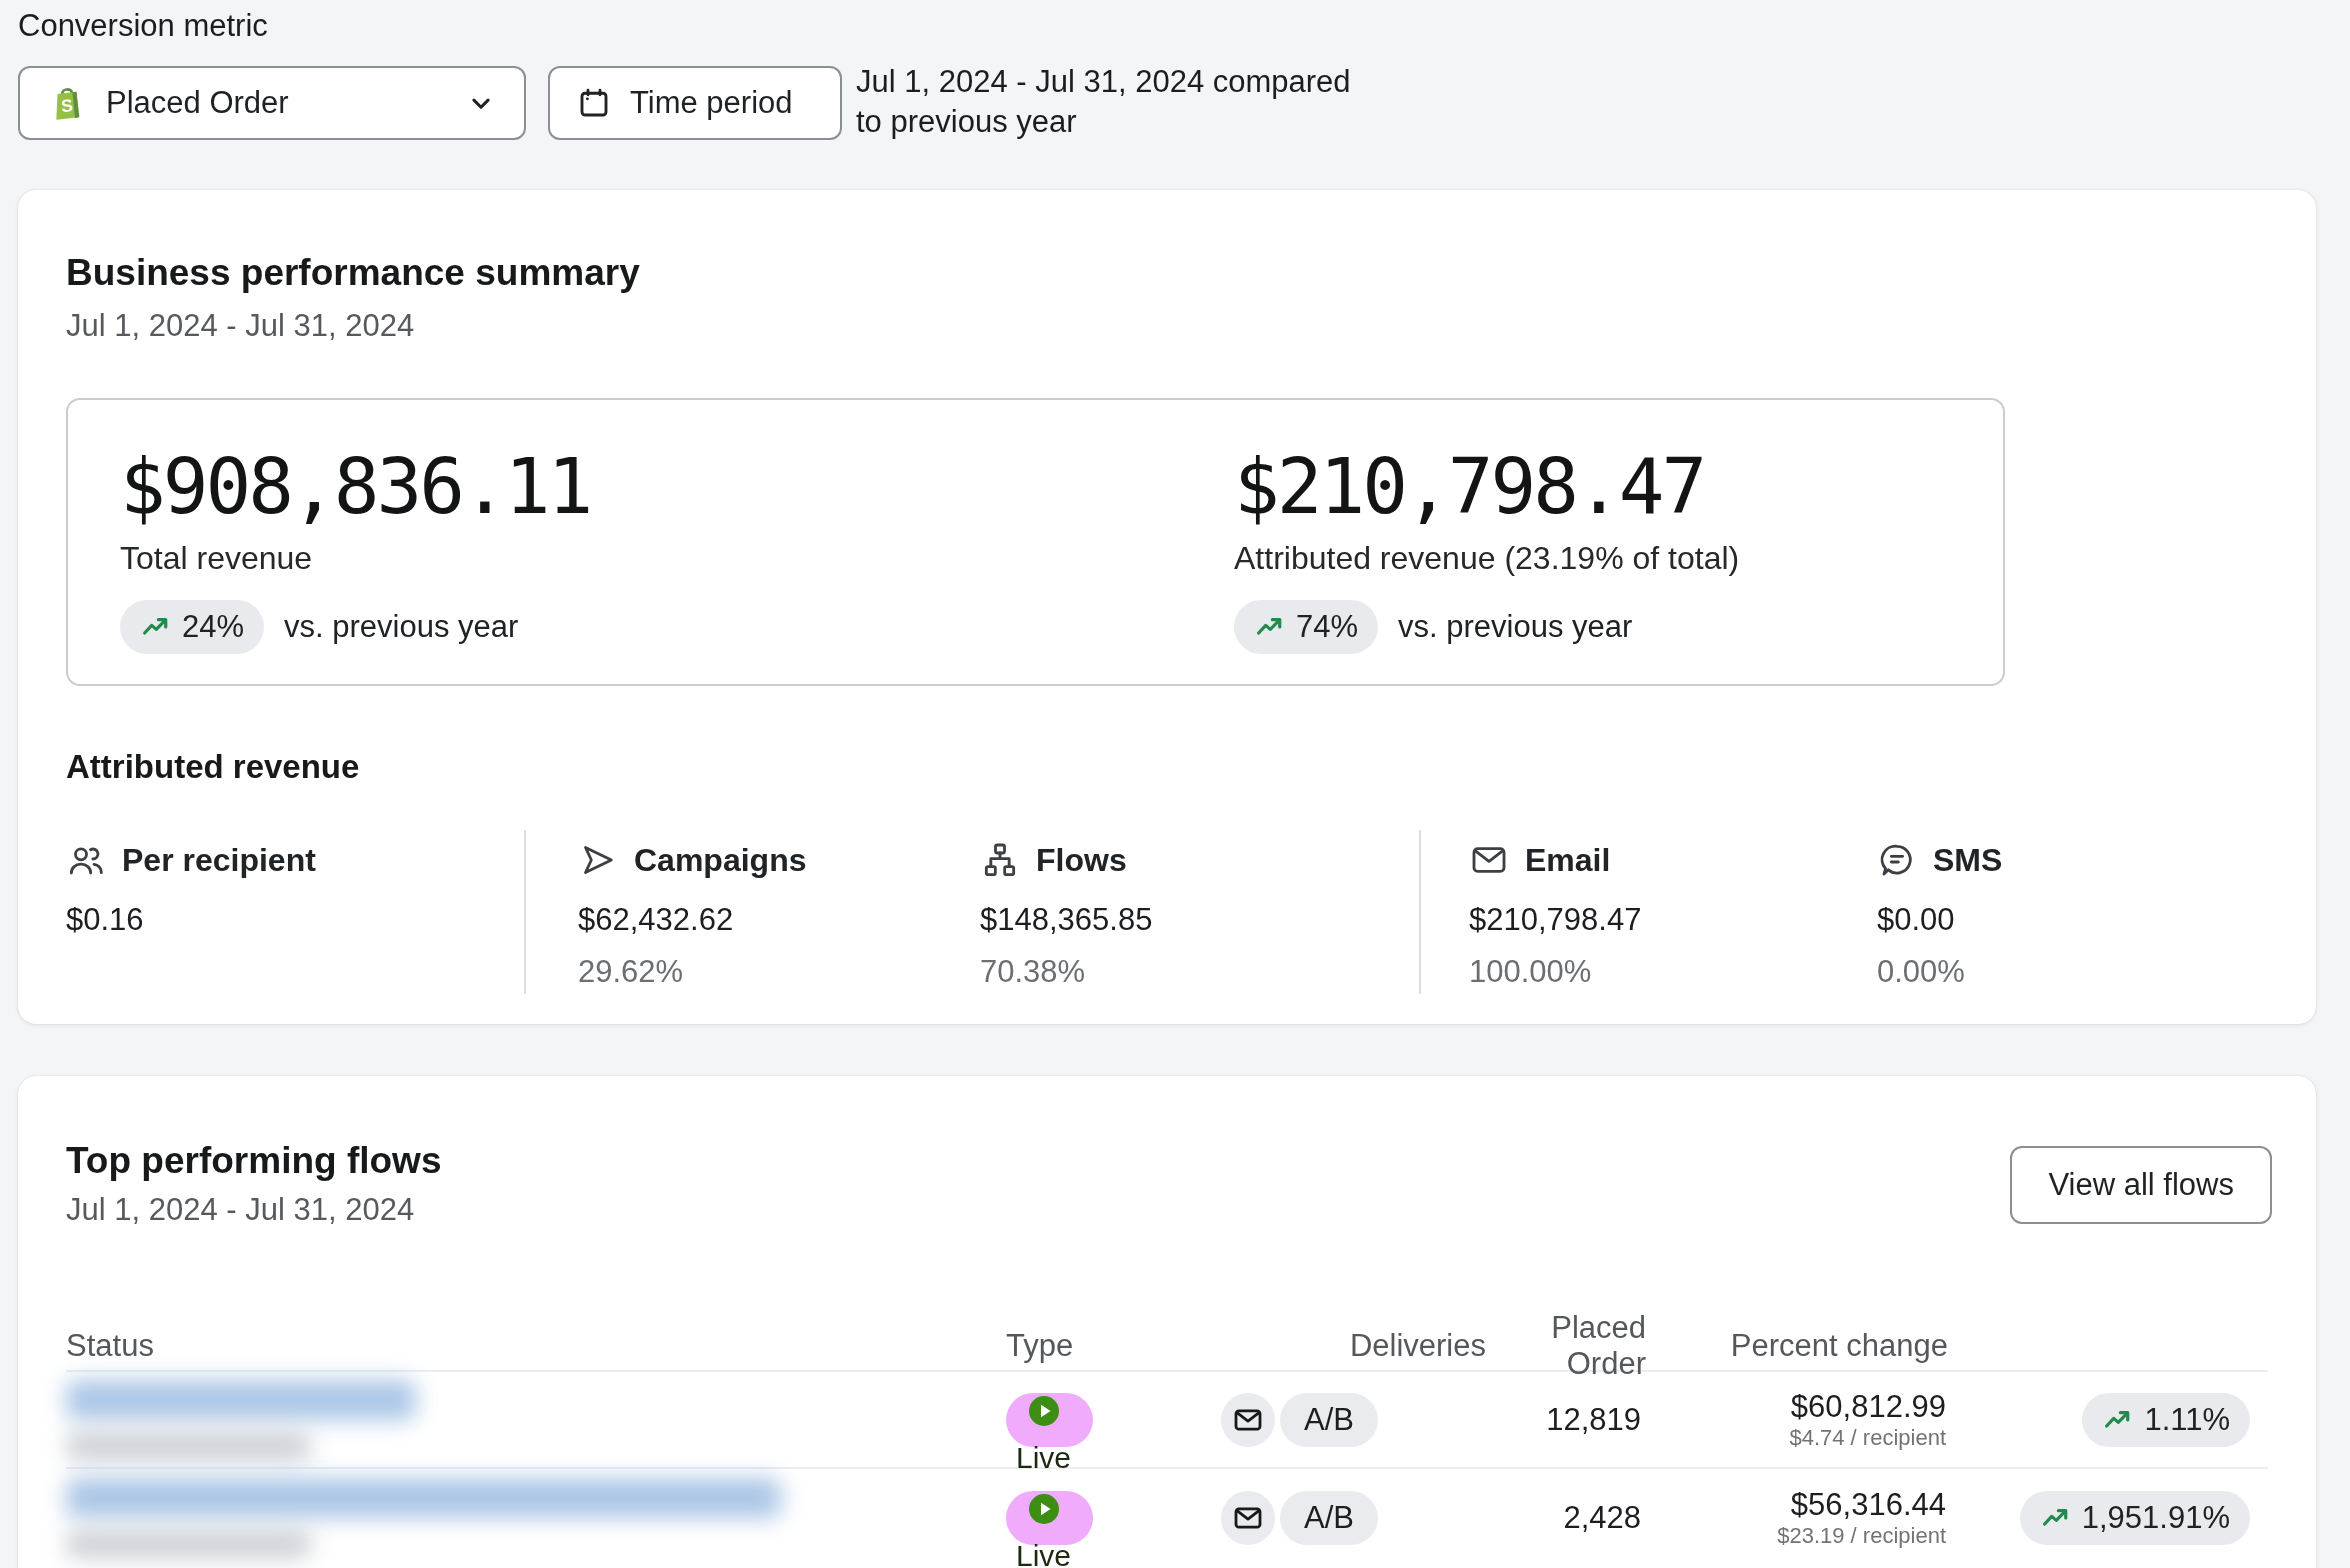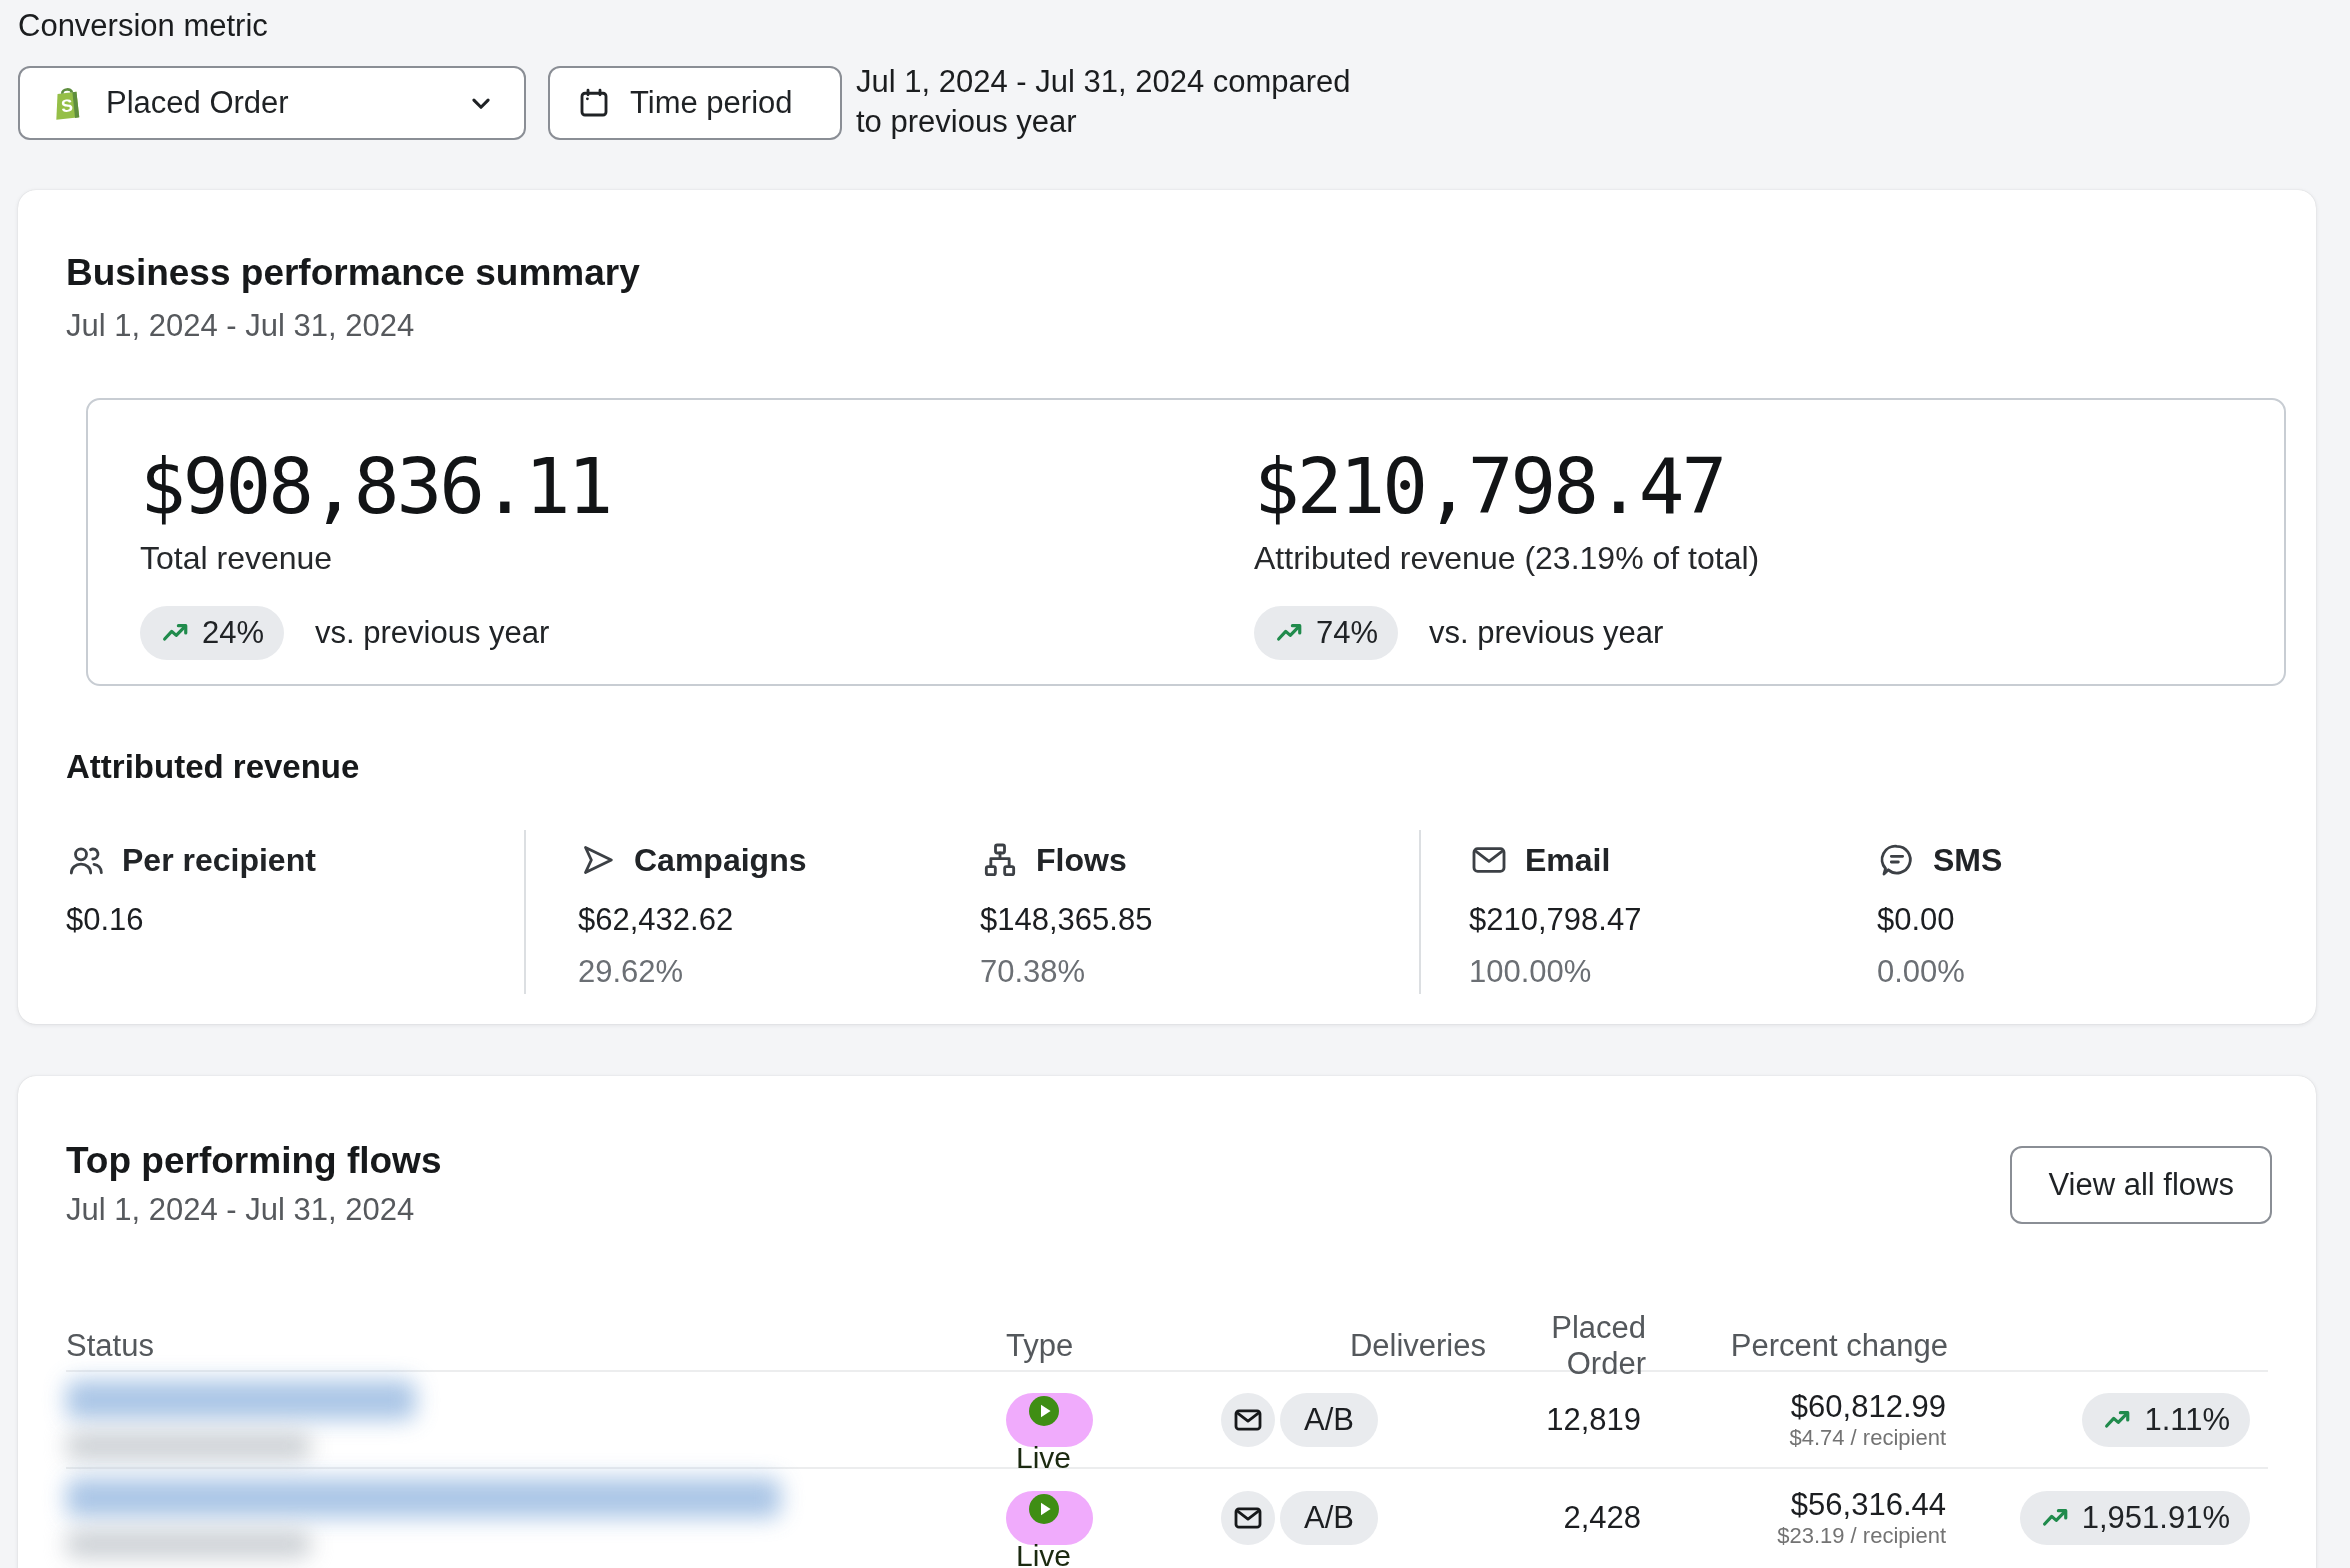--- a/index.html
+++ b/index.html
@@ -39,34 +39,34 @@
   .outline-btn {
     position:absolute; height:78px; padding:0 36px;
     display:flex; align-items:center; justify-content:center;
     background:#fff; border:2px solid #8A8E95; border-radius:12px;
     font-size:31px; color:#1F2225; cursor:pointer; white-space:nowrap;
     font-family:"Liberation Sans", sans-serif;
   }
 
   
   .stat-box {
-    left:48px; top:208px; width:2200px; height:288px;
-    border:2px solid #C8CDD3; border-radius:14px;margin-left:20px;
+    left:48px; top:208px; width:1939px; height:288px;
+    border:2px solid #C8CDD3; border-radius:14px;
   }
   .stat { position:absolute; top:0; height:100%; }
   .stat.left  { left:52px; }
   .stat.right { left:1166px; }
   .big-number {
     position:absolute; top:44px;
     font-family:"DejaVu Sans Mono", monospace;
     font-size:76px; line-height:86px; letter-spacing:-3px; color:#121416;
     white-space:nowrap;
   }
   .stat-label { position:absolute; top:140px; font-size:32px; font-weight:400; color:#26282B; white-space:nowrap; }
-  .change-row { position:absolute; top:206px; display:flex; align-items:center; gap:31px; white-space:nowrap; }
+  .change-row { position:absolute; top:200px; display:flex; align-items:center; gap:20px; white-space:nowrap; }
   .pill {
     display:inline-flex; align-items:center; gap:10px;
     background:#E8EAED; border-radius:27px; height:54px; padding:0 20px;
     font-size:31px; color:#202326;
   }
   .change-note { font-size:31px; color:#202326; }
 
   
   .bd-title { left:48px; top:558px; font-size:33px; font-weight:700; color:#17191B; }
   .breakdown { left:48px; top:636px; width:2200px; height:170px; }

